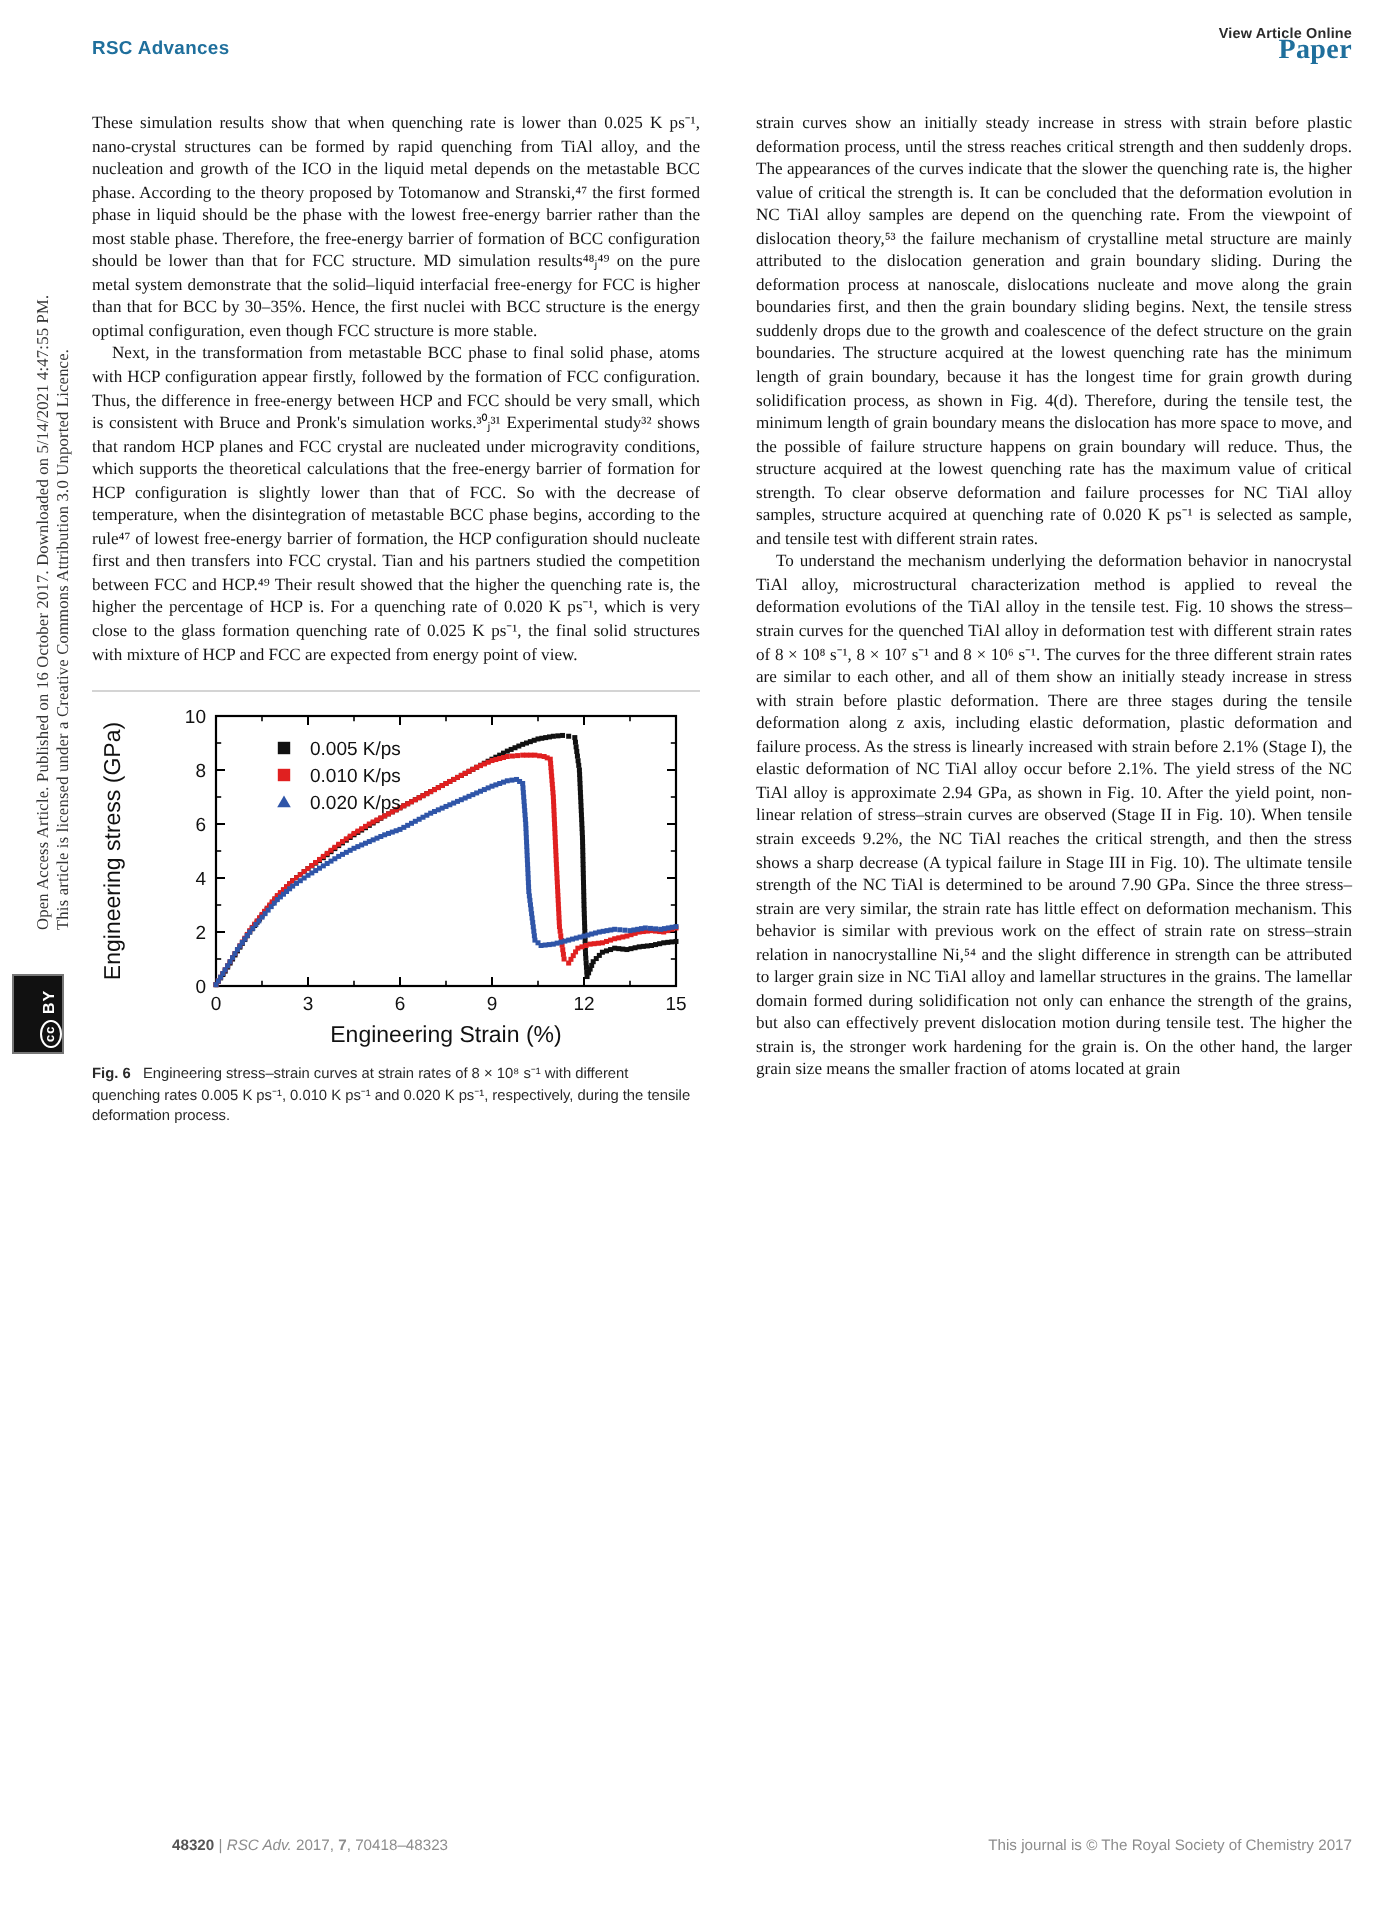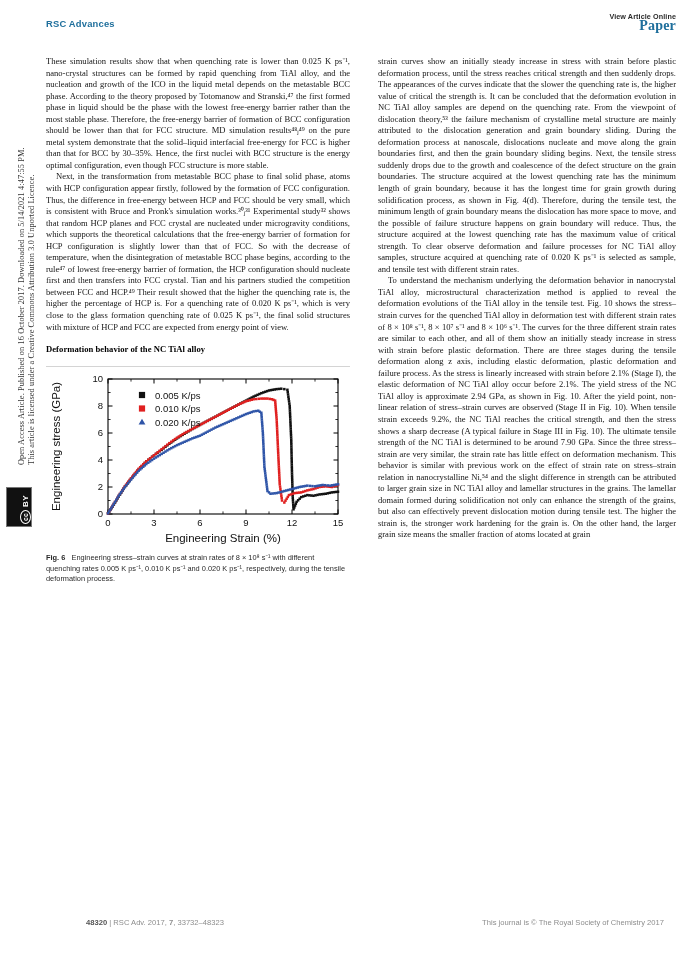--- a/index.html
+++ b/index.html
@@ -164,23 +164,23 @@
   #footer {
     position:absolute;
     left:46px; right:24px; bottom:30px;
     height:12px;
     font-family:"Liberation Sans", sans-serif;
     font-size:7.6px;
     color:#8d8d8d;
   }
   #footer-left { position:absolute; left:0; top:0; white-space:nowrap; }
   #footer-left .pg { font-weight:bold; color:#555;margin-top:35px; }
-  #footer-left .it { }
+  #footer-left .it { font-style:italic; }
   #footer-left .bd { font-weight:bold; }
-  #footer-right { position:absolute; right:12px; top:0; white-space:nowrap; }
+  #footer-right { position:absolute; right:0; top:0; white-space:nowrap; }
 </style>
 </head>
 <body>
 
 <div id="sidebar">
   <div class="rot-line" id="rot-published">Open Access Article. Published on 16 October 2017. Downloaded on 5/14/2021 4:47:55 PM.</div>
   <div class="rot-line" id="rot-licence">This article is licensed under a Creative Commons Attribution 3.0 Unported Licence.</div>
   <div class="cc-badge">
     <div class="cc-inner">
       <span class="cc-circ">cc</span>
@@ -197,21 +197,20 @@
     <div id="journal-name">RSC Advances</div>
     <div id="section-name">Paper</div>
   </div>
 
   <div id="cols">
 
     <div class="col">
       <p class="body noindent">These simulation results show that when quenching rate is lower than 0.025 K ps⁻¹, nano-crystal structures can be formed by rapid quenching from TiAl alloy, and the nucleation and growth of the ICO in the liquid metal depends on the metastable BCC phase. According to the theory proposed by Totomanow and Stranski,⁴⁷ the first formed phase in liquid should be the phase with the lowest free-energy barrier rather than the most stable phase. Therefore, the free-energy barrier of formation of BCC configuration should be lower than that for FCC structure. MD simulation results⁴⁸ⱼ⁴⁹ on the pure metal system demonstrate that the solid–liquid interfacial free-energy for FCC is higher than that for BCC by 30–35%. Hence, the first nuclei with BCC structure is the energy optimal configuration, even though FCC structure is more stable.</p>
       <p class="body">Next, in the transformation from metastable BCC phase to final solid phase, atoms with HCP configuration appear firstly, followed by the formation of FCC configuration. Thus, the difference in free-energy between HCP and FCC should be very small, which is consistent with Bruce and Pronk's simulation works.³⁰ⱼ³¹ Experimental study³² shows that random HCP planes and FCC crystal are nucleated under microgravity conditions, which supports the theoretical calculations that the free-energy barrier of formation for HCP configuration is slightly lower than that of FCC. So with the decrease of temperature, when the disintegration of metastable BCC phase begins, according to the rule⁴⁷ of lowest free-energy barrier of formation, the HCP configuration should nucleate first and then transfers into FCC crystal. Tian and his partners studied the competition between FCC and HCP.⁴⁹ Their result showed that the higher the quenching rate is, the higher the percentage of HCP is. For a quenching rate of 0.020 K ps⁻¹, which is very close to the glass formation quenching rate of 0.025 K ps⁻¹, the final solid structures with mixture of HCP and FCC are expected from energy point of view.</p>
 
-      <h3 class="subhead">Deformation behavior of the NC TiAl alloy</h3>
 
 
       <div id="figure">
         <div id="fig-rule"></div>
         <div id="chart-wrap">
           <svg id="chart" width="304" height="175" viewBox="0 0 304 175">
               <rect x="62" y="8" width="230" height="135" fill="none" stroke="#000" stroke-width="1.1"></rect>
               <line x1="62" y1="143" x2="62" y2="138.5" stroke="#000" stroke-width="1"></line>
               <line x1="62" y1="8" x2="62" y2="12.5" stroke="#000" stroke-width="1"></line>
               <text x="62" y="155" text-anchor="middle" font-family="&quot;Liberation Sans&quot;, sans-serif" font-size="9.5" fill="#111">0</text>
@@ -808,18 +807,18 @@
     </div>
 
   </div>
 
   <div id="footer">
     <div id="footer-left">
       <span class="pg">48320</span>
       <span>|</span>
       <span class="it">RSC Adv.</span>
       <span>2017,</span>
-      <span class="bd">7</span><span>, 33732–48323</span>
+      <span class="bd">7</span><span>, 70418–48323</span>
     </div>
     <div id="footer-right">This journal is © The Royal Society of Chemistry 2017</div>
   </div>
 
 </div>
 
 </body></html>

